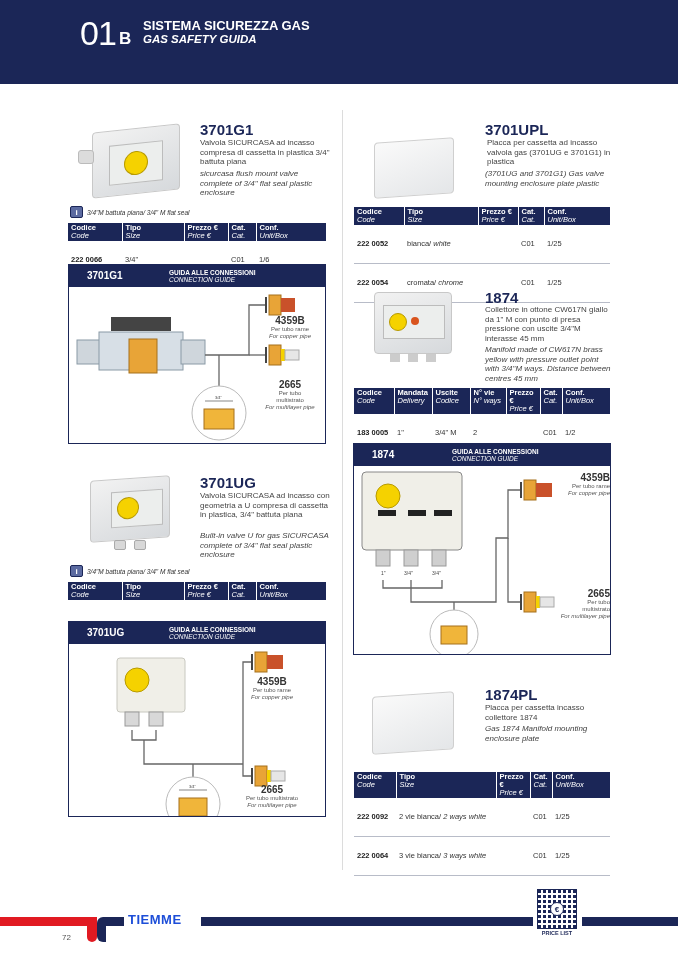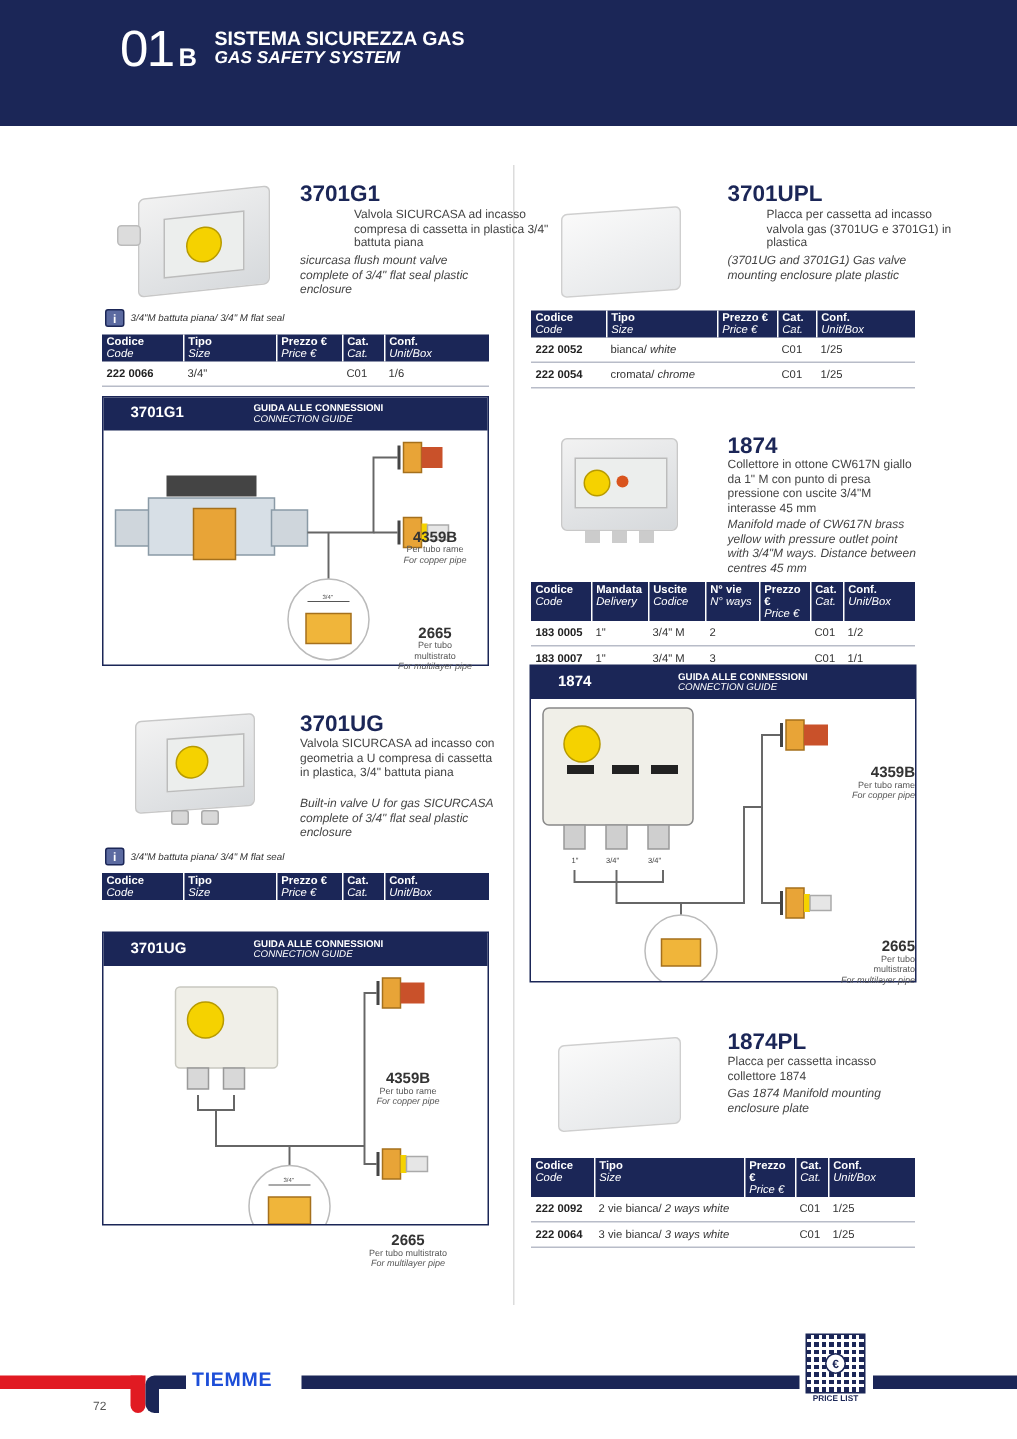--- a/index.html
+++ b/index.html
@@ -24,31 +24,31 @@
   .pdesc { position: absolute; font-size: 8px; line-height: 9.5px; color: #444; }
   .pdesc-en { position: absolute; font-size: 8px; line-height: 9.5px; color: #444; font-style: italic; }
 
   .infoline { position: absolute; font-size: 6.5px; font-style: italic; color: #333; display: flex; align-items: center; gap: 4px; }
   .info-icon { width: 13px; height: 12px; border: 1.5px solid #1b2657; background: #5b6aa0; color: #fff; font-size: 8px; font-weight: bold; display: flex; align-items: center; justify-content: center; border-radius: 2px; font-style: normal; }
 
   table.ptable { position: absolute; border-collapse: collapse; font-size: 7.5px; }
   table.ptable th { background: #1b2657; color: #fff; text-align: left; font-weight: bold; padding: 1px 3px; line-height: 8px; border-right: 1px solid #fff; vertical-align: top; margin-top: 12px; }
   table.ptable th:last-child { border-right: none; }
   table.ptable th span.en { display: block; font-weight: normal; font-style: italic; }
-  table.ptable td { padding: 4px 3px; color: #333; border-bottom: 1.5px solid #b8bcc8; line-height: 8px; white-space: nowrap; }
+  table.ptable td { padding: 15px 3px; color: #333; border-bottom: 1.5px solid #b8bcc8; line-height: 8px; white-space: nowrap; }
   table.ptable td.code { font-weight: bold; color: #222; }
   table.ptable td i { font-style: italic; }
 
   .guide { position: absolute; border: 1.5px solid #1b2657; background: #fff; }
   .guide .gh { height: 22px; background: #1b2657; color: #fff; position: relative; }
   .guide .gh .gcode { position: absolute; left: 18px; top: 5px; font-size: 10px; font-weight: bold; }
   .guide .gh .gt1 { position: absolute; font-size: 6.5px; font-weight: bold; top: 4px; }
   .guide .gh .gt2 { position: absolute; font-size: 6.5px; font-style: italic; top: 11px; }
   .glabel { position: absolute; text-align: center; font-size: 6px; color: #555; line-height: 7px; }
-  .glabel b { display: block; font-size: 10px; color: #333; line-height: 11px; margin-top: 38px; }
+  .glabel b { display: block; font-size: 10px; color: #333; line-height: 11px; }
   .glabel i { display: block; font-style: italic; }
 
   .footer-red { position: absolute; left: 0; top: 917px; width: 95px; height: 9px; background: #e11a22; }
   .footer-red2 { position: absolute; left: 87px; top: 917px; width: 10px; height: 25px; background: #e11a22; border-radius: 0 0 6px 6px; }
   .footer-blue2 { position: absolute; left: 97px; top: 917px; width: 9px; height: 25px; background: #1b2657; border-radius: 6px 0 0 6px; }
   .footer-bar { position: absolute; top: 917px; height: 9px; background: #1b2657; }
   .brand { position: absolute; left: 128px; top: 912px; font-size: 13px; font-weight: bold; color: #1d4ed8; letter-spacing: 0.5px; }
   .pagenum { position: absolute; left: 62px; top: 933px; font-size: 8px; color: #555; }
   .qr { position: absolute; left: 537px; top: 889px; width: 40px; height: 48px; }
   .qr .code { width: 40px; height: 40px; background:
@@ -58,32 +58,32 @@
   .qr .euro { position: absolute; left: 13px; top: 13px; width: 14px; height: 14px; border-radius: 50%; background: #fff; border: 1px solid #1b2657; font-size: 8px; font-weight: bold; color: #1b2657; display: flex; align-items: center; justify-content: center; z-index: 2; }
   .qr .lbl { font-size: 5.5px; font-weight: bold; color: #1b2657; text-align: center; margin-top: 1px; }
 </style>
 </head>
 <body>
 
 <div class="header">
   <span class="num">01</span>
   <span class="sub">B</span>
   <span class="t1">SISTEMA SICUREZZA GAS</span>
-  <span class="t2">GAS SAFETY SYSTEM</span>
+  <span class="t2">GAS SAFETY GUIDA</span>
 </div>
 
 <div class="vdivider"></div>
 
 <div class="photo prodbox" style="left:92px;top:128px;width:88px;height:66px;transform:skewY(-6deg);">
   <div class="face" style="left:16px;top:14px;width:54px;height:40px;"></div>
   <div class="knob" style="left:31px;top:22px;width:24px;height:24px;"></div>
 </div>
 <div style="position:absolute;left:78px;top:150px;width:16px;height:14px;background:#dcdcdc;border:1px solid #bbb;border-radius:3px;"></div>
 <div class="ptitle" style="left:200px;top:121px;">3701G1</div>
-<div class="pdesc" style="left:200px;top:138px;width:130px;margin-left:36px;">Valvola SICURCASA ad incasso compresa di cassetta in plastica 3/4" battuta piana</div>
+<div class="pdesc" style="left:200px;top:138px;width:130px;">Valvola SICURCASA ad incasso compresa di cassetta in plastica 3/4" battuta piana</div>
 <div class="pdesc-en" style="left:200px;top:169px;width:130px;">sicurcasa flush mount valve complete of 3/4" flat seal plastic enclosure</div>
 <div class="infoline" style="left:70px;top:206px;">
   <span class="info-icon">i</span>
   <span>3/4"M battuta piana/ 3/4" M flat seal</span>
 </div>
 <table class="ptable" style="left:68px;top:223px;width:258px;">
   <tbody>
       <tr>
     <th style="width:54px;"><span>Codice</span><span class="en">Code</span></th>
     <th style="width:62px;"><span>Tipo</span><span class="en">Size</span></th>
@@ -197,21 +197,21 @@
   </div>
   <div class="glabel" style="left:158px;top:162px;width:90px;">
     <b>2665</b>
       <span style="display:block">Per tubo multistrato</span>
       <i>For multilayer pipe</i>
   </div>
 </div>
 
 <div class="photo plate" style="left:374px;top:140px;width:80px;height:56px;"></div>
 <div class="ptitle" style="left:485px;top:121px;">3701UPL</div>
-<div class="pdesc" style="left:511px;top:138px;width:128px;">Placca per cassetta ad incasso valvola gas (3701UG e 3701G1) in plastica</div>
+<div class="pdesc" style="left:487px;top:138px;width:128px;">Placca per cassetta ad incasso valvola gas (3701UG e 3701G1) in plastica</div>
 <div class="pdesc-en" style="left:485px;top:169px;width:128px;">(3701UG and 3701G1) Gas valve mounting enclosure plate plastic</div>
 <table class="ptable" style="left:354px;top:207px;width:256px;">
   <tbody>
       <tr>
     <th style="width:50px;"><span>Codice</span><span class="en">Code</span></th>
     <th style="width:74px;"><span>Tipo</span><span class="en">Size</span></th>
     <th style="width:40px;"><span>Prezzo €</span><span class="en">Price €</span></th>
     <th style="width:26px;"><span>Cat.</span><span class="en">Cat.</span></th>
     <th><span>Conf.</span><span class="en">Unit/Box</span></th>
   </tr>

